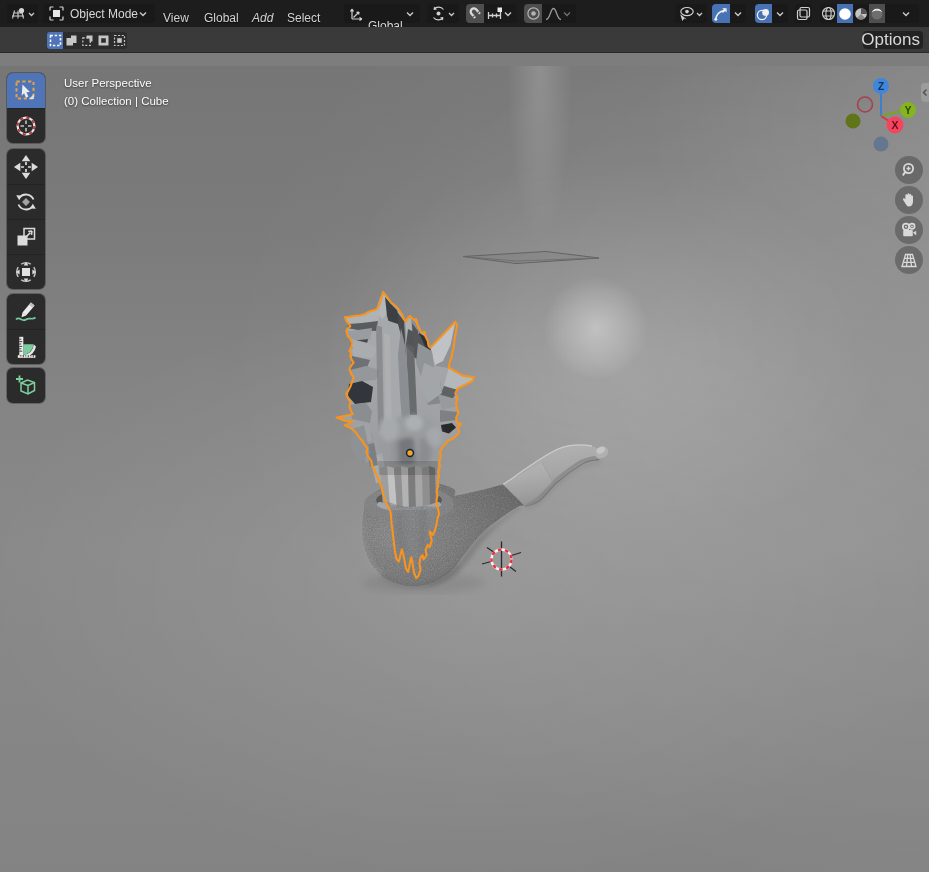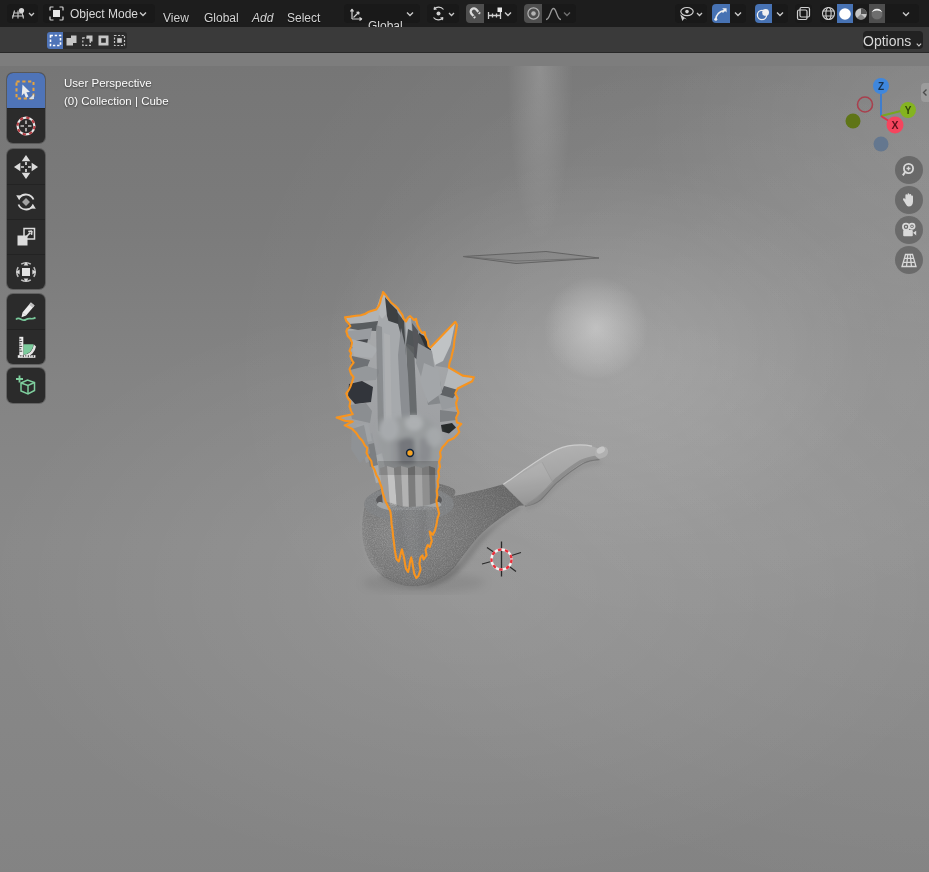--- a/index.html
+++ b/index.html
@@ -537,17 +537,17 @@
       <svg width="13" height="13" viewBox="0 0 13 13">
           <path d="M1.5 1.5 H11.5 V11.5 H1.5 Z M4.2 4.2 V8.8 H8.8 V4.2 Z" fill="#c6c6c6" fill-rule="evenodd"></path>
         </svg>
     </div>
     <div class="selbtn" style="left:111px;border-radius:0 3px 3px 0;">
       <svg width="13" height="13" viewBox="0 0 13 13">
           <rect x="1.5" y="1.5" width="10" height="10" fill="none" stroke="#c6c6c6" stroke-width="1.2" stroke-dasharray="2 1.6"></rect>
           <rect x="4.2" y="4.2" width="4.6" height="4.6" fill="#c6c6c6"></rect>
         </svg>
     </div>
-    <div style="position:absolute;left:863px;top:4px;width:60px;height:18px;background:#222222;border-radius:4px;display:flex;align-items:flex-end;justify-content:center;color:#d7d7d7;font-size:14px;">Options&nbsp;<svg width="9" height="8" viewBox="0 0 9 8">
+    <div style="position:absolute;left:863px;top:4px;width:60px;height:18px;background:#222222;border-radius:4px;display:flex;align-items:center;justify-content:center;color:#d7d7d7;font-size:17px;">Options&nbsp;<svg width="9" height="8" viewBox="0 0 9 8">
           <polyline points="2,2.5 4.5,5 7,2.5" stroke="#c9c9c9" stroke-width="1.3" fill="none"></polyline>
         </svg></div>
   </div>
 </div>
 
 </body></html>

